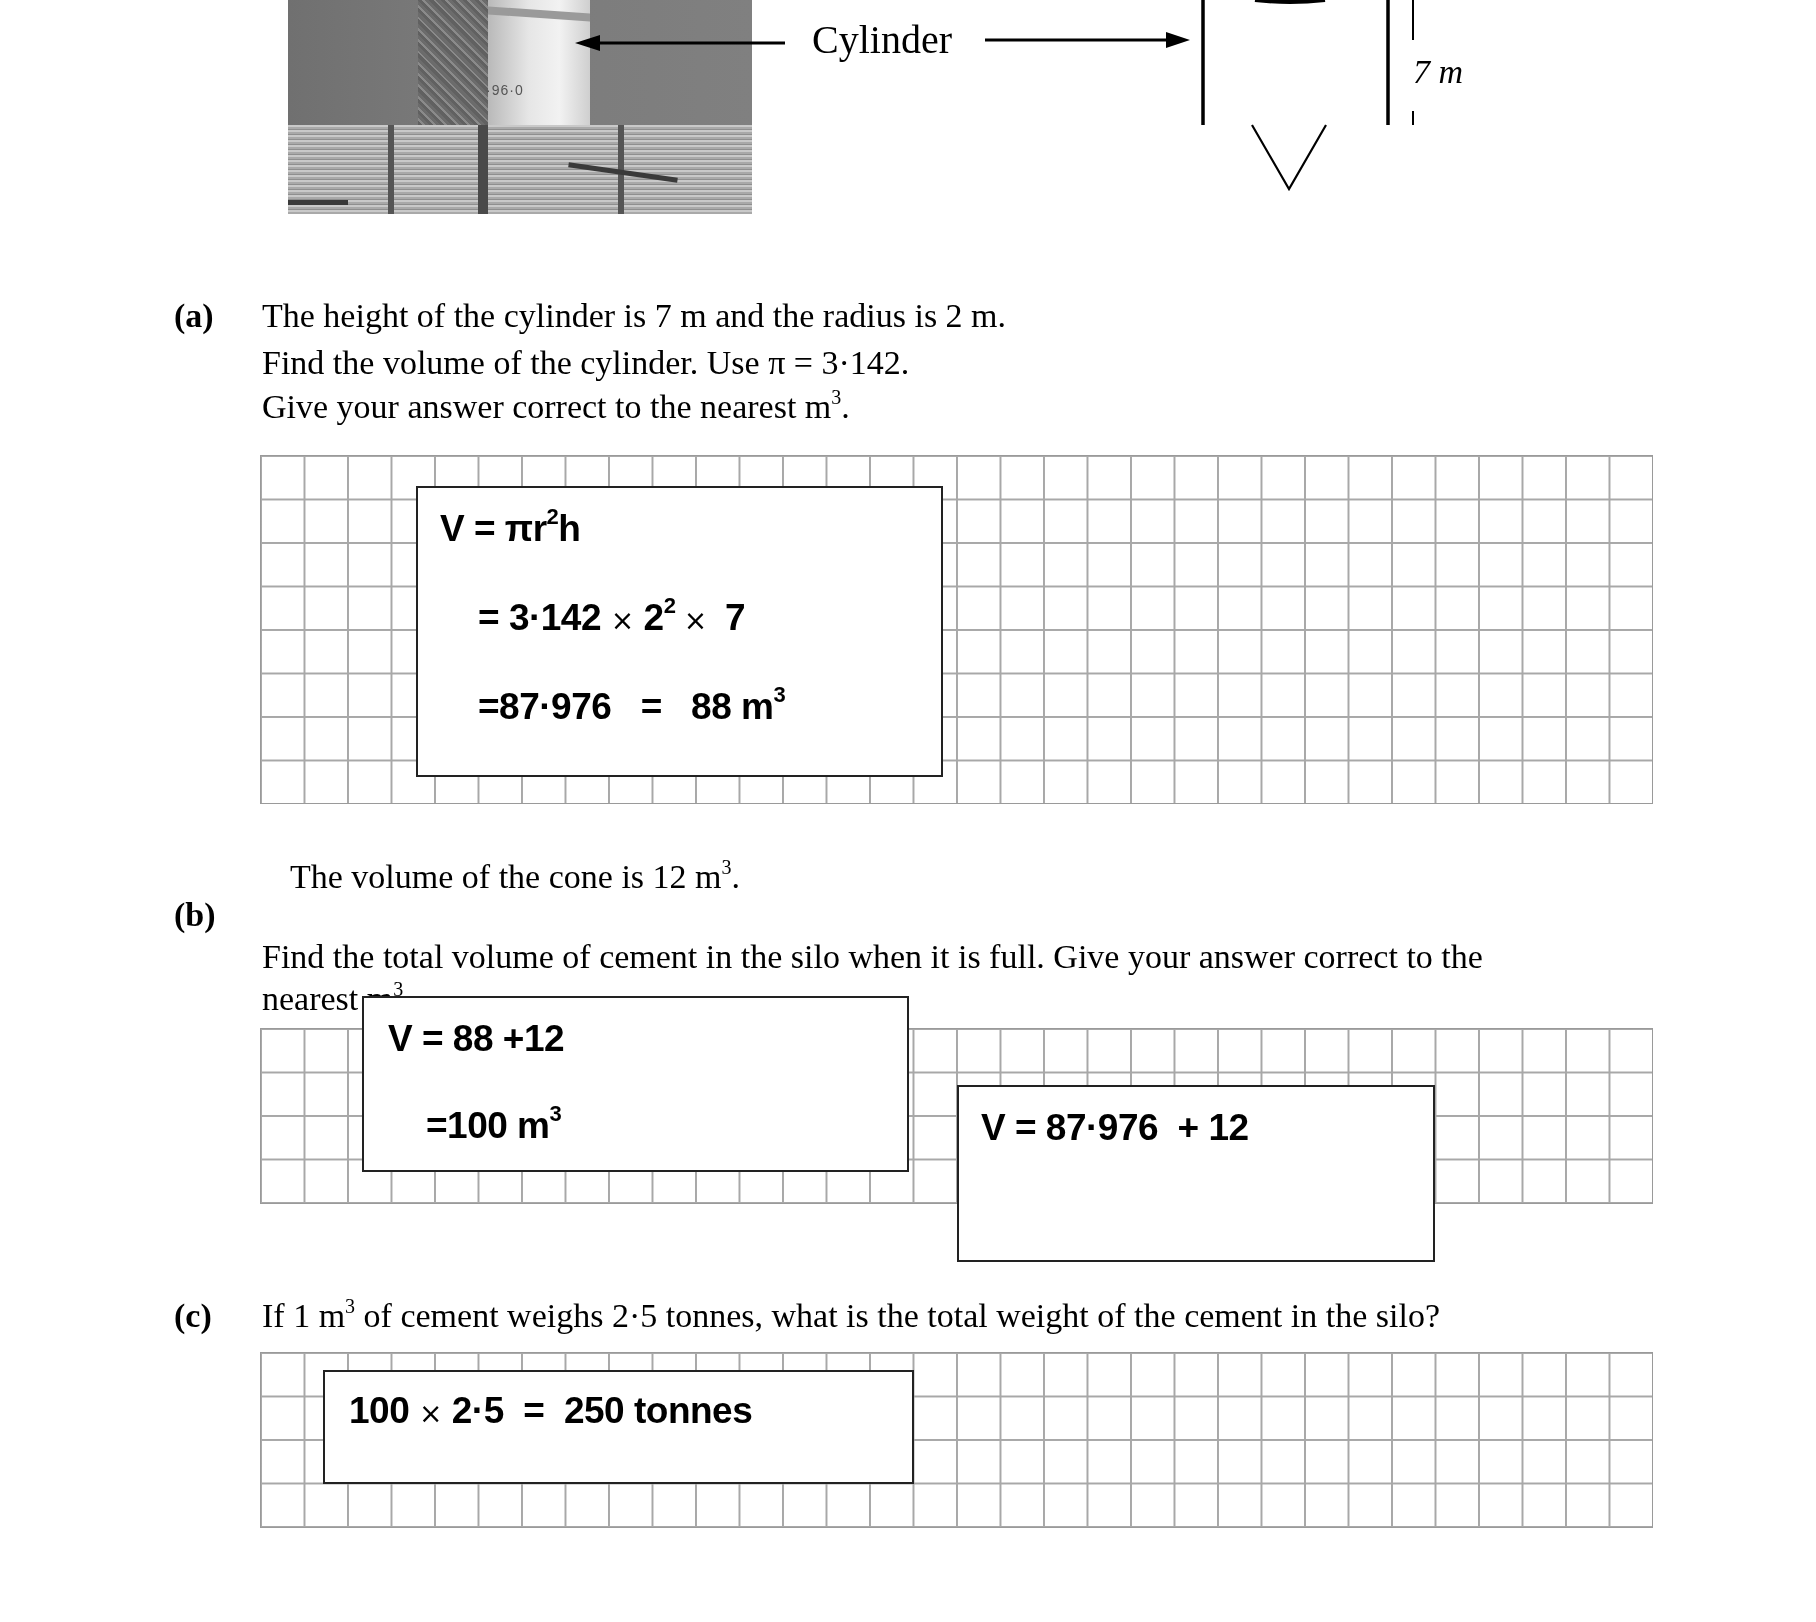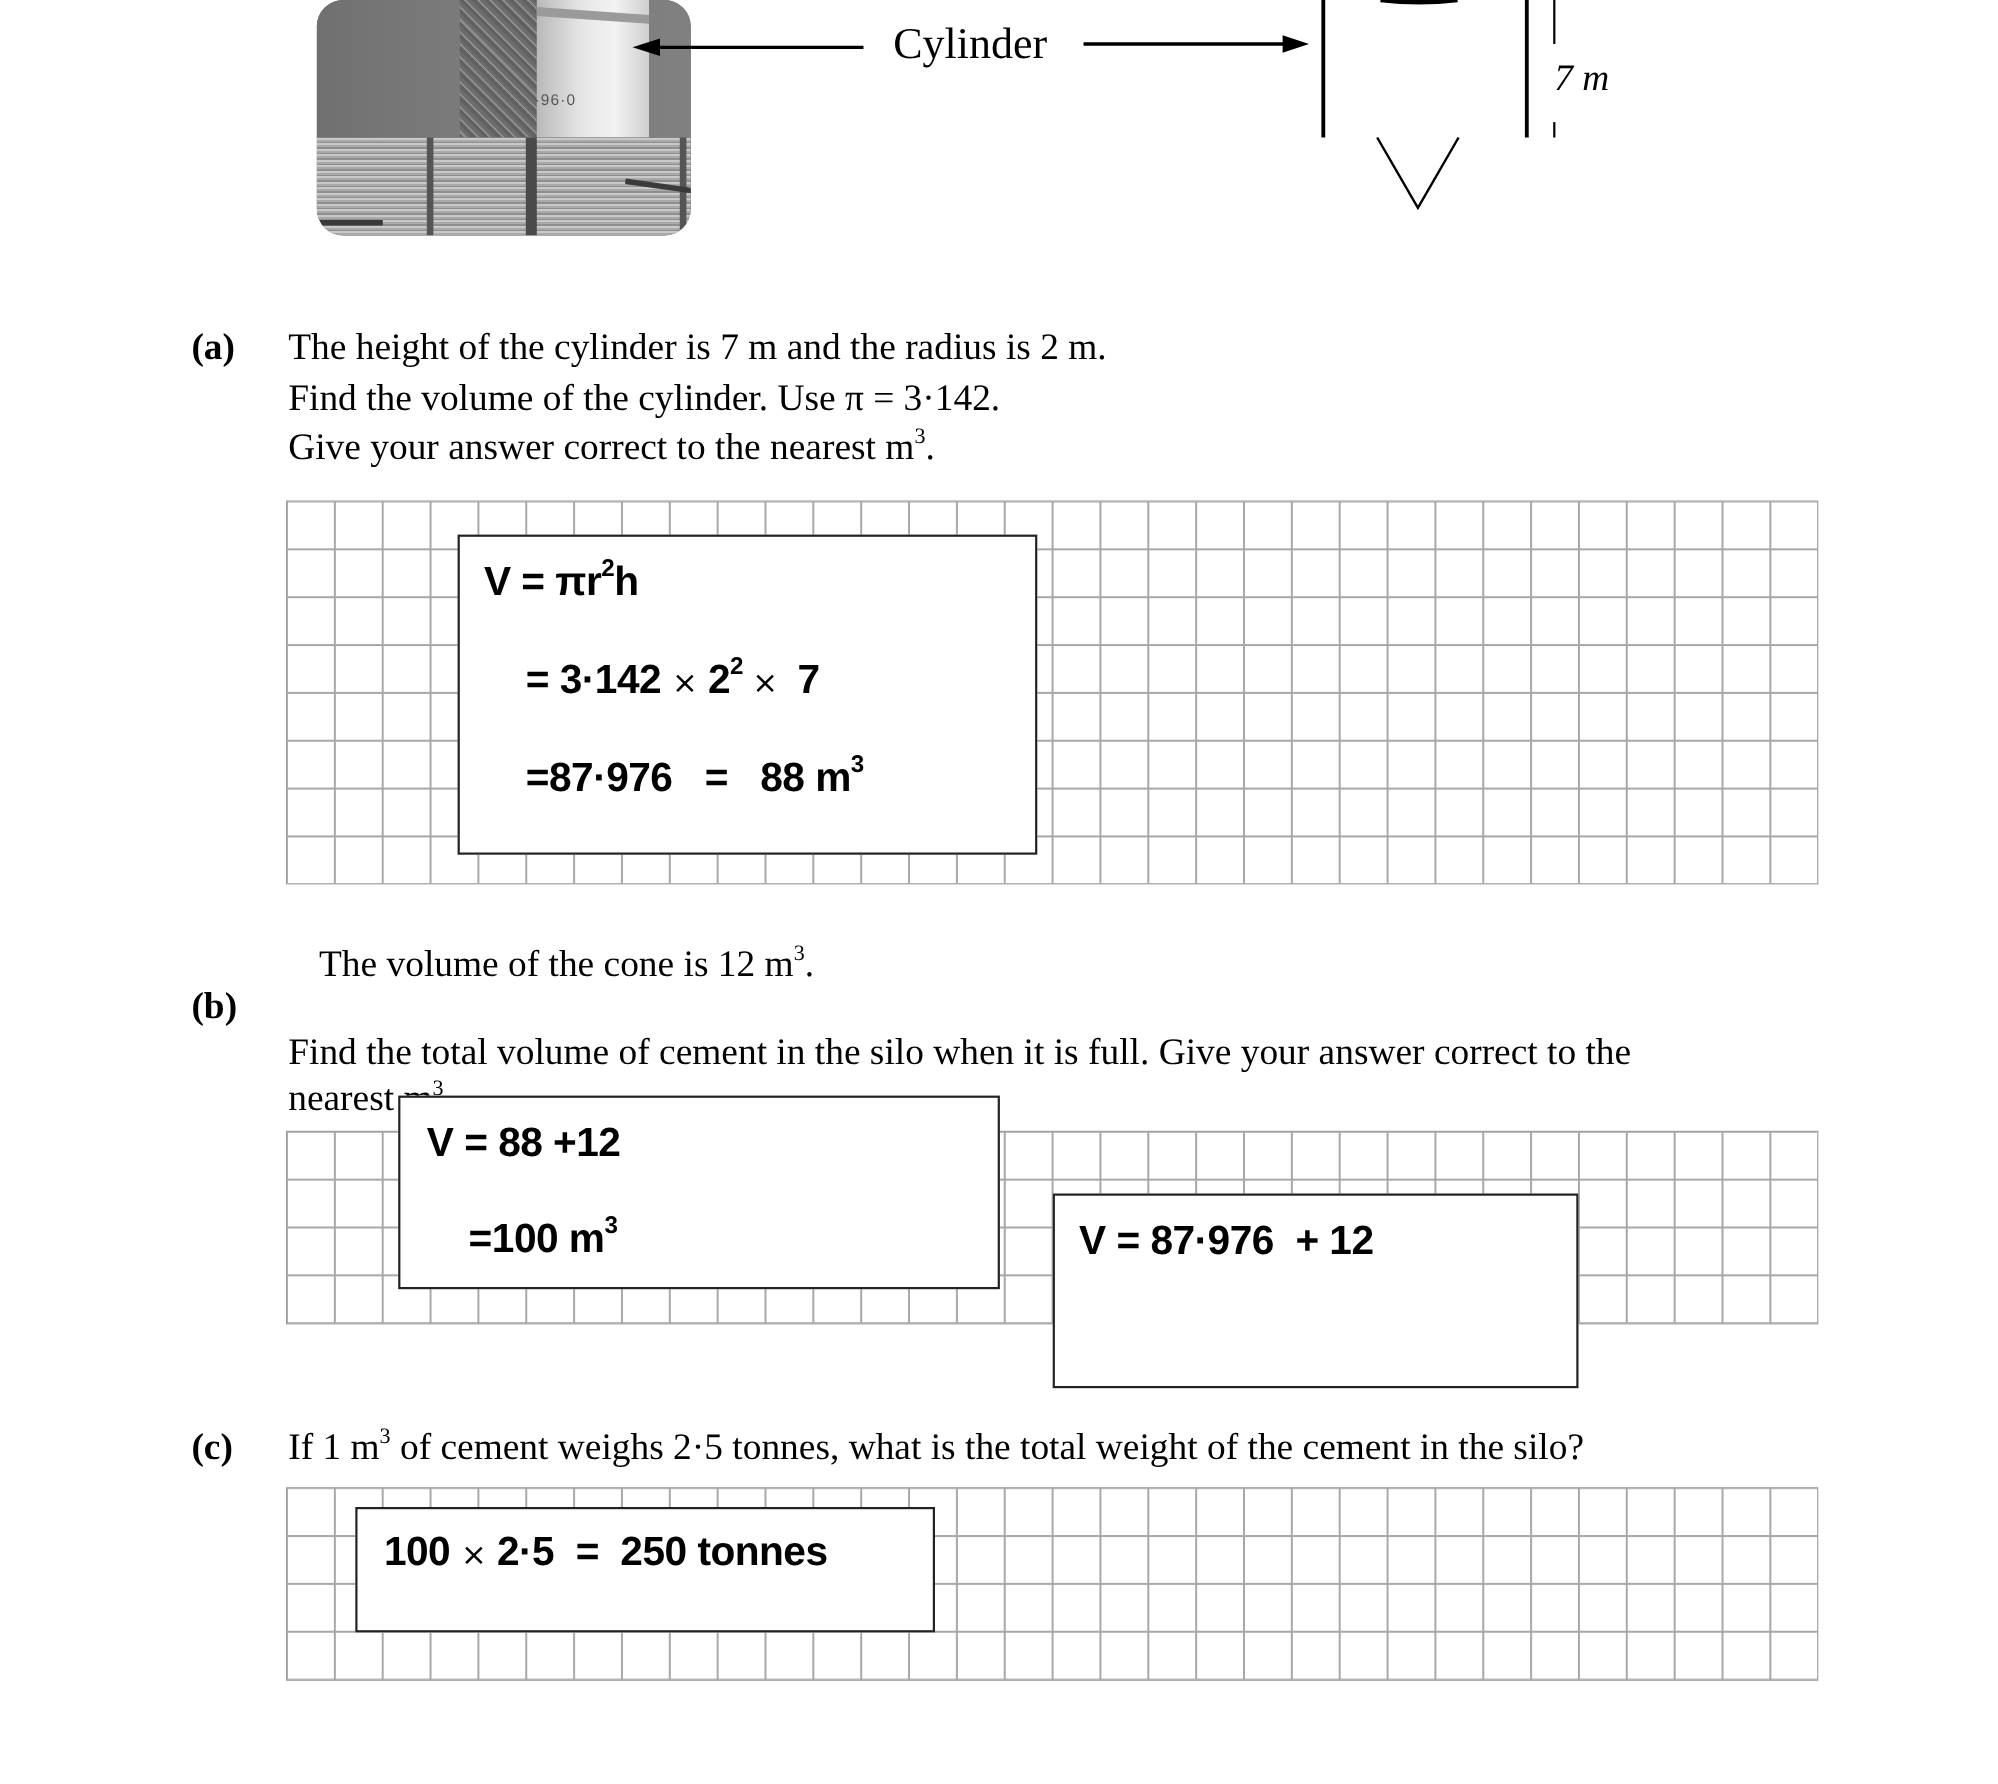--- a/index.html
+++ b/index.html
@@ -23,23 +23,22 @@
   }
   .answer-box {
     position:absolute; background:#fff; border:2.5px solid #222; box-sizing:border-box;
     font-family:"Liberation Sans", sans-serif; font-weight:bold; font-size:37px;
     letter-spacing:-0.5px;
   }
   .answer-line { position:absolute; white-space:pre; }
   .answer-line sup { font-size:22px; vertical-align:super; line-height:0; position:relative; top:-4px; }
   .times { font-weight:normal; font-family:"DejaVu Sans", sans-serif; font-size:28px; }
   .photo {
-    position:absolute; left:288px; top:0; width:340px; height:214px; overflow:hidden;
+    position:absolute; left:288px; top:0; width:464px; height:214px; overflow:hidden;
     background:#6b6b6b;
-    border-radius:24px;
   }
   .photo .sky { position:absolute; left:0; top:0; width:100%; height:125px;
     background:linear-gradient(90deg,#707070 0%,#7a7a7a 35%,#808080 100%); }
     .photo .trees { position:absolute; left:130px; top:0; width:70px; height:125px;
     background:repeating-linear-gradient(45deg,#5e5e5e 0 3px,#8c8c8c 3px 5px,#6a6a6a 5px 8px); opacity:.9; }
   .photo .tank { position:absolute; left:200px; top:0; width:102px; height:125px;
     background:linear-gradient(90deg,#b9b9b9 0%,#e6e6e6 40%,#f2f2f2 70%,#cfcfcf 100%); }
   .photo .band { position:absolute; left:200px; top:10px; width:102px; height:8px; background:#9a9a9a; transform:skewY(4deg); }
   .photo .ground { position:absolute; left:0; top:125px; width:100%; height:89px;
     background:repeating-linear-gradient(0deg,#a9a9a9 0 2px,#c9c9c9 2px 4px,#8f8f8f 4px 5px); }
@@ -116,15 +115,15 @@
   <div class="answer-line" style="left:62px;top:107px;"><span>=100 m</span><sup>3</sup></div>
 </div>
 <div class="answer-box" style="left:957px;top:1085px;width:478px;height:177px;text-align:right;">
   <div class="answer-line" style="left:22px;top:20px;">V = 87·976  + 12</div>
 </div>
 
 <div class="abs q-label" style="left:174px;top:1294px;line-height:44px;">(c)</div>
 <div class="abs q-text" style="left:262px;top:1294px;"><span>If 1 m</span><sup class="s">3</sup><span> of cement weighs 2·5 tonnes, what is the total weight of the cement in the silo?</span></div>
 
 <div class="grid" style="left:260px;top:1352px;width:1393px;height:176px;"></div>
-<div class="answer-box" style="left:323px;top:1370px;width:527px;height:114px;">
+<div class="answer-box" style="left:323px;top:1370px;width:591px;height:114px;">
   <div class="answer-line" style="left:24px;top:18px;"><span>100 </span><span class="times">×</span><span> 2·5  =  250 tonnes</span></div>
 </div>
 
 </body></html>

